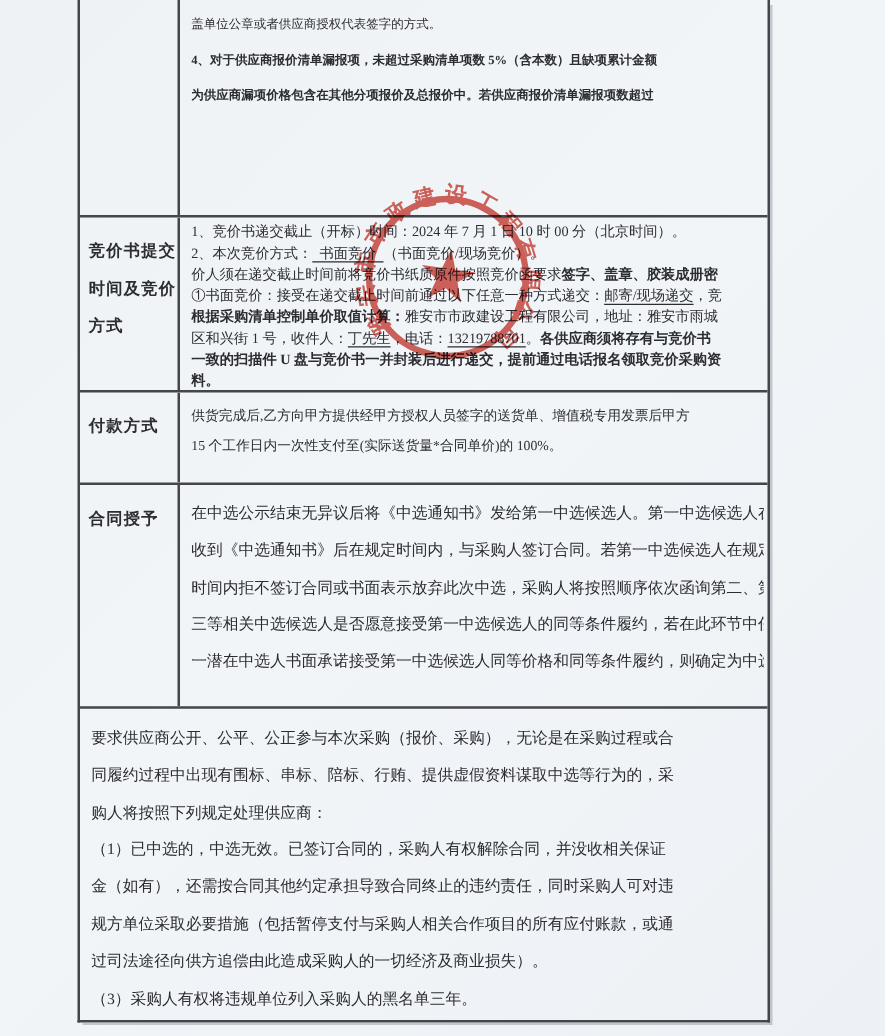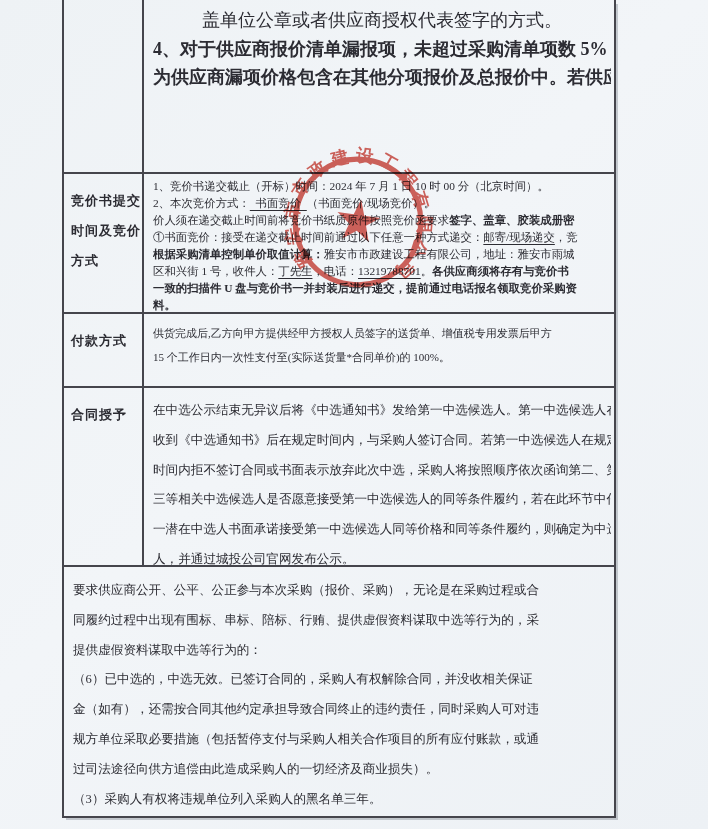--- a/index.html
+++ b/index.html
@@ -38,21 +38,21 @@
     flex:0 0 80px;width:80px;
     border-right:2px solid var(--border);
     display:flex;flex-direction:column;
     padding:12px 2px 0 7px;
     font-weight:700;font-size:13px;letter-spacing:1px;
   }
   .hdr .hline{line-height:30px;white-space:pre;}
   .row:nth-child(5) .hdr{justify-content:center;padding-top:0;}
   .cnt{flex:1;min-width:0;padding:6px 3px 0 9px;}
   .line{white-space:pre;overflow:hidden;text-align:left;}
-  .row:nth-child(1) .line{font-size:18px;line-height:28.6px;text-align:center;}
+  .row:nth-child(1) .line{font-size:10px;line-height:28.6px;}
   .row:nth-child(2) .cnt{padding-top:4px;}
   .row:nth-child(2) .line{font-size:11.4px;line-height:17px;}
   .row:nth-child(3) .cnt{padding-top:7px;}
   .row:nth-child(3) .line{font-size:11px;line-height:24px;}
   .row:nth-child(4) .cnt{padding-top:8px;}
   .row:nth-child(4) .line{font-size:12.6px;line-height:29.8px;}
   .row:nth-child(5) .cnt{padding-top:9px;}
   .row:nth-child(5) .line{font-size:12.6px;line-height:29.8px;}
   .seg.b{font-weight:700;}
   .seg.u{text-decoration:underline;text-underline-offset:3px;}
@@ -107,29 +107,28 @@
       <div class="row">
         <div class="hdr">
           <div class="hline">合同授予</div>
         </div>
         <div class="cnt">
           <div class="line"><span class="seg">在中选公示结束无异议后将《中选通知书》发给第一中选候选人。第一中选候选人在</span></div>
           <div class="line"><span class="seg">收到《中选通知书》后在规定时间内，与采购人签订合同。若第一中选候选人在规定</span></div>
           <div class="line"><span class="seg">时间内拒不签订合同或书面表示放弃此次中选，采购人将按照顺序依次函询第二、第</span></div>
           <div class="line"><span class="seg">三等相关中选候选人是否愿意接受第一中选候选人的同等条件履约，若在此环节中任</span></div>
           <div class="line"><span class="seg">一潜在中选人书面承诺接受第一中选候选人同等价格和同等条件履约，则确定为中选</span></div>
-          <div class="line"><span class="seg">人，并通过城投公司官网发布公示。</span></div>
         </div>
       </div>
       <div class="row">
         <div class="cnt">
           <div class="line"><span class="seg">要求供应商公开、公平、公正参与本次采购（报价、采购），无论是在采购过程或合</span></div>
           <div class="line"><span class="seg">同履约过程中出现有围标、串标、陪标、行贿、提供虚假资料谋取中选等行为的，采</span></div>
-          <div class="line"><span class="seg">提供虚假资料谋取中选等行为的：</span></div>
-          <div class="line"><span class="seg">（6）已中选的，中选无效。已签订合同的，采购人有权解除合同，并没收相关保证</span></div>
+          <div class="line"><span class="seg">购人将按照下列规定处理供应商：</span></div>
+          <div class="line"><span class="seg">（1）已中选的，中选无效。已签订合同的，采购人有权解除合同，并没收相关保证</span></div>
           <div class="line"><span class="seg">金（如有），还需按合同其他约定承担导致合同终止的违约责任，同时采购人可对违</span></div>
           <div class="line"><span class="seg">规方单位采取必要措施（包括暂停支付与采购人相关合作项目的所有应付账款，或通</span></div>
           <div class="line"><span class="seg">过司法途径向供方追偿由此造成采购人的一切经济及商业损失）。</span></div>
           <div class="line"><span class="seg">（3）采购人有权将违规单位列入采购人的黑名单三年。</span></div>
         </div>
       </div>
     </div>
 
   <svg class="seal" viewBox="-80 -80 160 160">
     <circle cx="0" cy="0" r="66" fill="none" stroke="#cf4a41" stroke-width="5.5"></circle>

